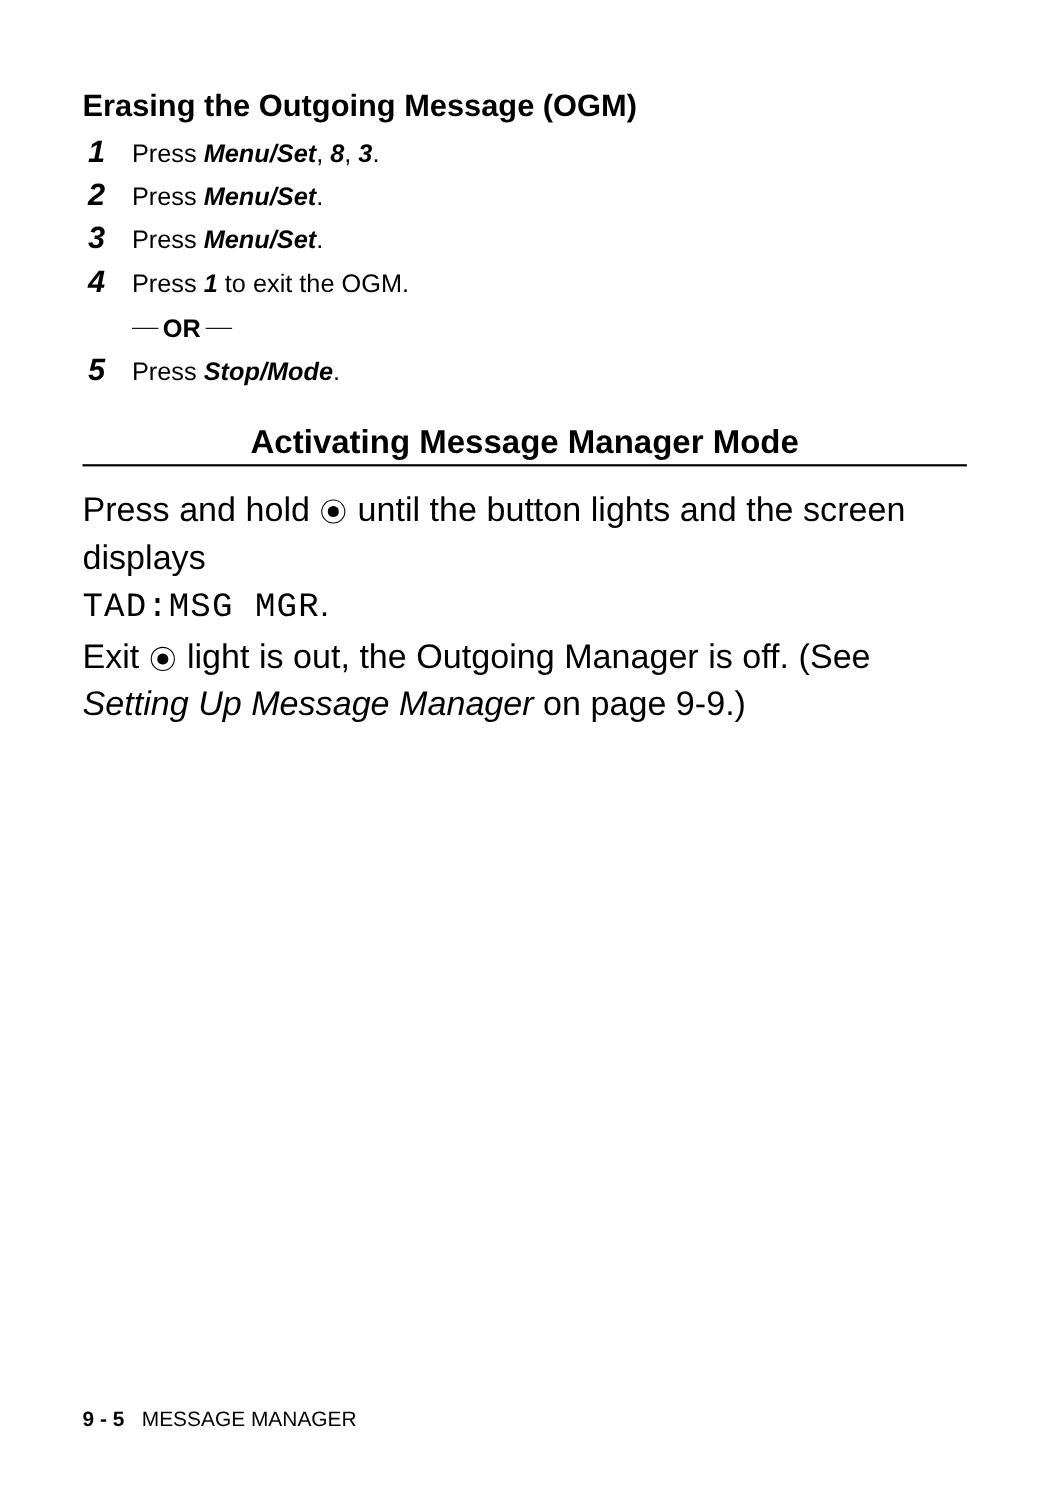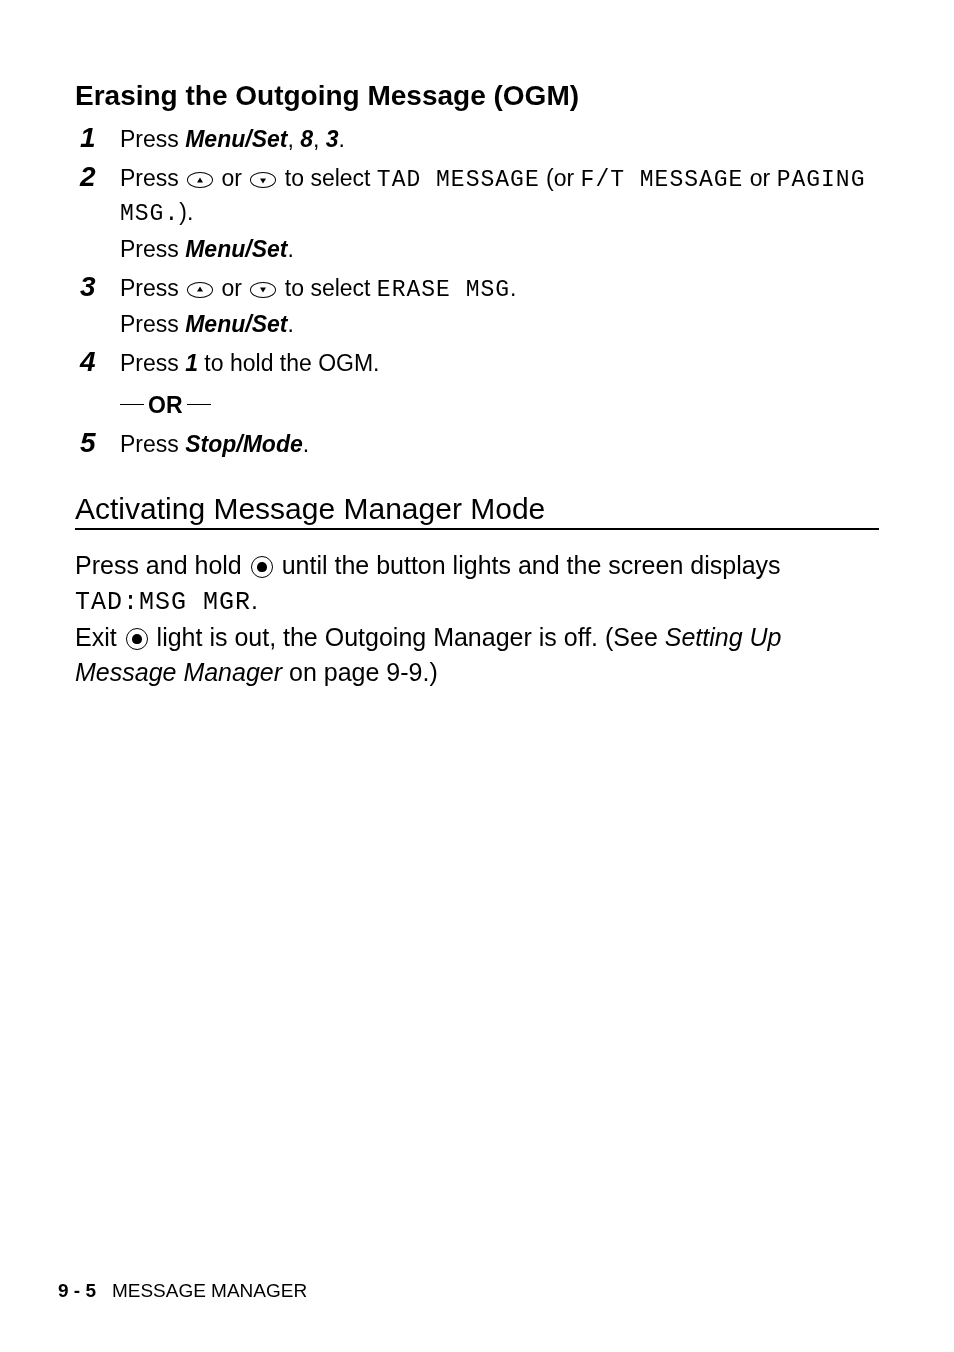--- a/index.html
+++ b/index.html
@@ -98,31 +98,32 @@
       gap: 4px;
     }
     .or-dash {
       display: inline-block;
       width: 24px;
       border-top: 1.5px solid #000;
       vertical-align: middle;
     }
     .heading2 {
       font-size: 30px;
-      font-weight: normal;
+      font-weight: bold;
       margin-top: 0;
       margin-bottom: 2px;
+      text-align: center;
     }
     .divider {
       border: none;
       border-top: 2px solid #000;
       margin-bottom: 18px;
     }
     .para {
-      font-size: 25px;
+      font-size: 31px;
       line-height: 1.4;
     }
     .circle-icon {
       display: inline-block;
       width: 22px;
       height: 22px;
       border: 1.5px solid #000;
       border-radius: 50%;
       vertical-align: middle;
       position: relative;
@@ -138,21 +139,21 @@
       height: 10px;
       background: #000;
       border-radius: 50% 50% 45% 45%;
     }
     .italic {
       font-style: italic;
     }
     .footer {
       position: absolute;
       bottom: 50px;
-      left: 58px;
+      left: 75px;
       font-size: 19px;
     }
     .footer .page {
       font-weight: bold;
     }
   </style>
 </head>
 <body>
 
 <div class="section-title">Erasing the Outgoing Message (OGM)</div>
@@ -160,35 +161,33 @@
 <ul class="steps" id="steps-list">
     <li class="step">
       <div class="step-num">1</div>
       <div class="step-body">
         <div class="line"><span>Press </span><span class="bold">Menu/Set</span><span>, </span><span class="bold">8</span><span>, </span><span class="bold">3</span><span>.</span></div>
       </div>
     </li>
     <li class="step">
       <div class="step-num">2</div>
       <div class="step-body">
-        <div class="line"><span>Press </span><span class="arrow-icon up"></span><span> or </span><span class="arrow-icon down"></span><span> to select </span><span class="mono">TAD MESSAGE</span><span> (or </span><span class="mono">F/T MESSAGE</span><span> or </span><span class="mono">PAGING MSG.</span><span>).</span></div>
         <div class="line"><span>Press </span><span class="bold">Menu/Set</span><span>.</span></div>
       </div>
     </li>
     <li class="step">
       <div class="step-num">3</div>
       <div class="step-body">
-        <div class="line"><span>Press </span><span class="arrow-icon up"></span><span> or </span><span class="arrow-icon down"></span><span> to select </span><span class="mono">ERASE MSG</span><span>.</span></div>
         <div class="line"><span>Press </span><span class="bold">Menu/Set</span><span>.</span></div>
       </div>
     </li>
     <li class="step">
       <div class="step-num">4</div>
       <div class="step-body">
-        <div class="line"><span>Press </span><span class="bold">1</span><span> to hold the OGM.</span></div>
+        <div class="line"><span>Press </span><span class="bold">1</span><span> to exit the OGM.</span></div>
         <div class="line"><span class="or-sep">
             <span class="or-dash"></span>
             <span>OR</span>
             <span class="or-dash"></span>
           </span></div>
       </div>
     </li>
     <li class="step">
       <div class="step-num">5</div>
       <div class="step-body">

